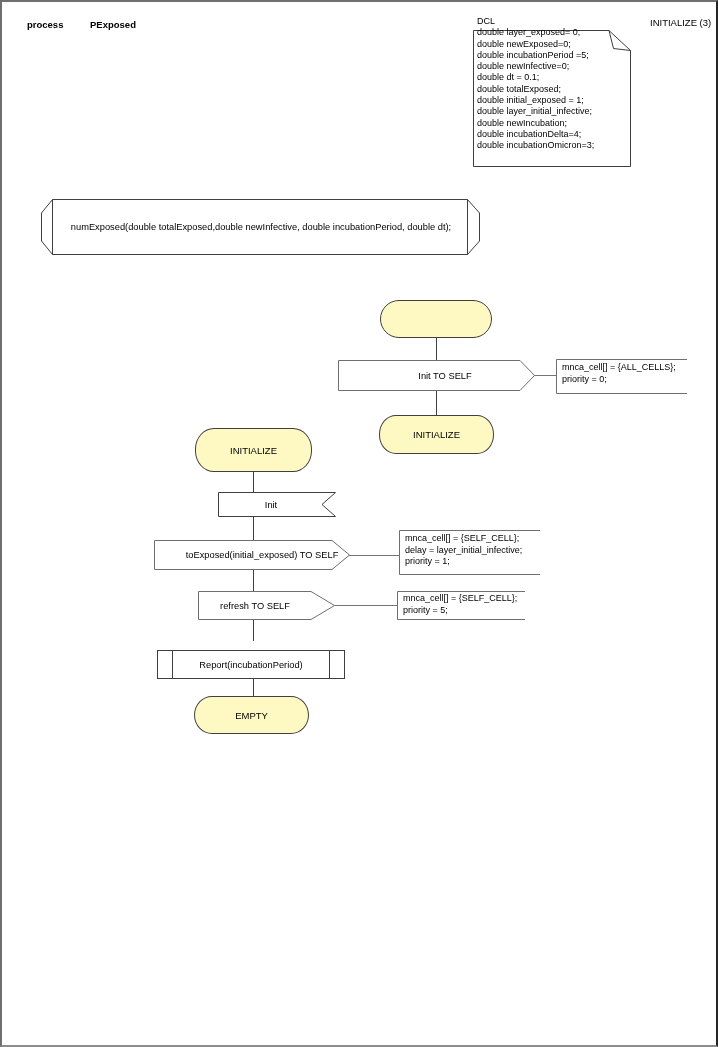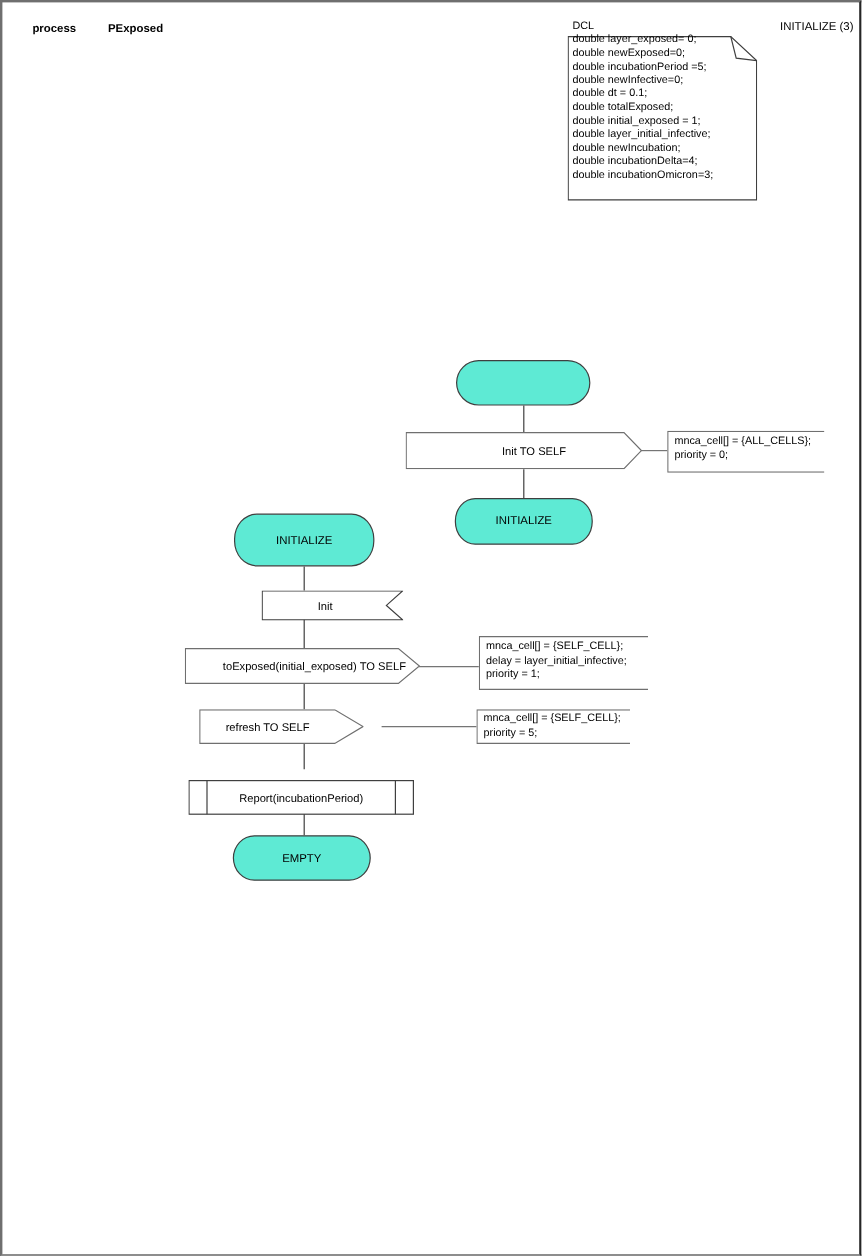--- a/index.html
+++ b/index.html
@@ -19,21 +19,21 @@
   .hdr{font-size:9.5px;font-weight:bold;white-space:nowrap;}
   .lbl{
     position:absolute;inset:0;
     display:flex;align-items:center;justify-content:center;
     font-size:9.3px;white-space:nowrap;pointer-events:none;
   }
   .shape-svg{position:absolute;inset:0;width:100%;height:100%;display:block;}
   .sym{position:absolute;}
   .state{
     position:absolute;box-sizing:border-box;
-    border:1px solid #3f3f3f;border-radius:17px/19px;background:#5eead4;
+    border:1px solid #3f3f3f;border-radius:17px/19px;background:#fef9c3;
     display:flex;align-items:center;justify-content:center;
     font-size:9.5px;
   }
   .dcl-text{
     position:absolute;left:4px;top:2px;right:2px;bottom:2px;
     font-size:9px;line-height:11.3px;white-space:pre-line;overflow:hidden;
   }
   .comment-text{
     position:absolute;left:6px;top:3px;right:0;bottom:0;
     font-size:9px;line-height:11.6px;white-space:pre-line;
@@ -79,20 +79,28 @@
 double totalExposed;
 double initial_exposed = 1;
 double layer_initial_infective;
 double newIncubation;
 double incubationDelta=4;
 double incubationOmicron=3;</div>
   </div>
 
   <span class="abs pageref" style="left:648px;top:15px;">INITIALIZE (3)</span>
 
+  <div class="sym" style="left:39px;top:197px;width:440px;height:56px;">
+    <svg class="shape-svg" viewBox="0 0 440 56">
+      <path d="M11.5,0.5 H426.5 L438.5,14 V42 L426.5,55.5 H11.5 L0.5,42 V14 Z" fill="#ffffff" stroke="#3f3f3f"></path>
+      <line x1="11.5" y1="0.5" x2="11.5" y2="55.5" stroke="#3f3f3f"></line>
+      <line x1="426.5" y1="0.5" x2="426.5" y2="55.5" stroke="#3f3f3f"></line>
+    </svg>
+    <div class="lbl">numExposed(double totalExposed,double newInfective, double incubationPeriod, double dt);</div>
+  </div>
 
   <div class="state" style="left:378px;top:298px;width:112px;height:38px;border-radius:19px;"></div>
 
   <div class="sym" style="left:336px;top:358px;width:197px;height:31px;">
     <svg class="shape-svg" viewBox="0 0 197 31">
       <polygon points="0.5,0.5 182,0.5 196.5,15.5 182,30.5 0.5,30.5" fill="#ffffff" stroke="#6f6f6f"></polygon>
     </svg>
     <div class="lbl" style="right:15px;margin-left:32px;">Init TO SELF</div>
   </div>
 
@@ -128,21 +136,21 @@
 
   <div class="sym" style="left:397px;top:528px;width:141px;height:45px;">
     <svg class="shape-svg" viewBox="0 0 141 45">
       <path d="M141,0.5 H0.5 V44.5 H141" fill="#ffffff" stroke="#6f6f6f"></path>
     </svg>
     <div class="comment-text">mnca_cell[] = {SELF_CELL};
 delay = layer_initial_infective;
 priority = 1;</div>
   </div>
 
-  <div class="sym" style="left:164px;top:589px;width:137px;height:29px;text-align:right;">
+  <div class="sym" style="left:196px;top:589px;width:137px;height:29px;text-align:right;">
     <svg class="shape-svg" viewBox="0 0 137 29">
       <polygon points="0.5,0.5 113,0.5 136.5,14.5 113,28.5 0.5,28.5" fill="#ffffff" stroke="#6f6f6f"></polygon>
     </svg>
     <div class="lbl" style="right:23px;">refresh TO SELF</div>
   </div>
 
   <div class="sym" style="left:395px;top:589px;width:128px;height:29px;">
     <svg class="shape-svg" viewBox="0 0 128 29">
       <path d="M128,0.5 H0.5 V28.5 H128" fill="#ffffff" stroke="#6f6f6f"></path>
     </svg>

